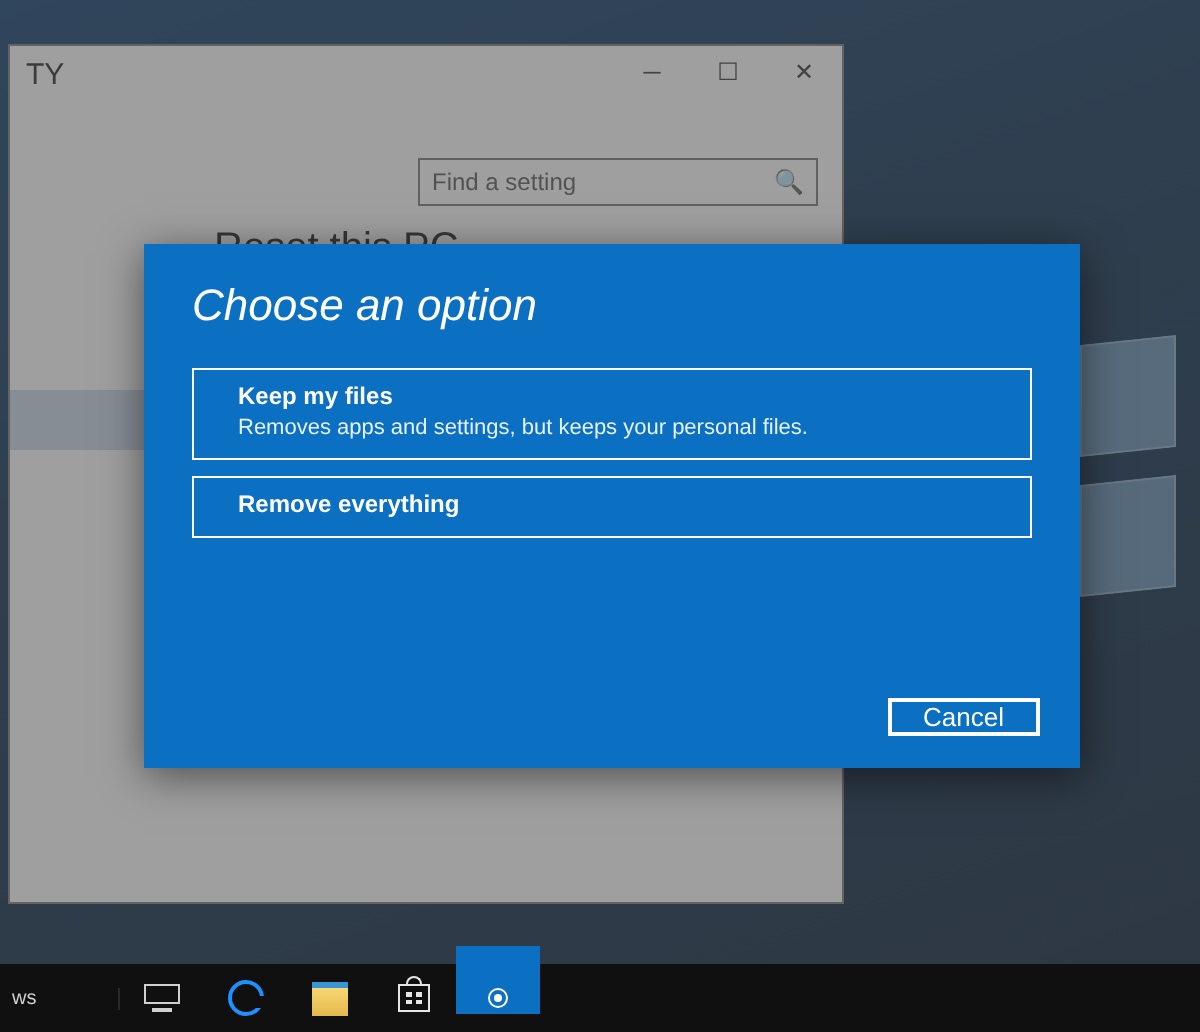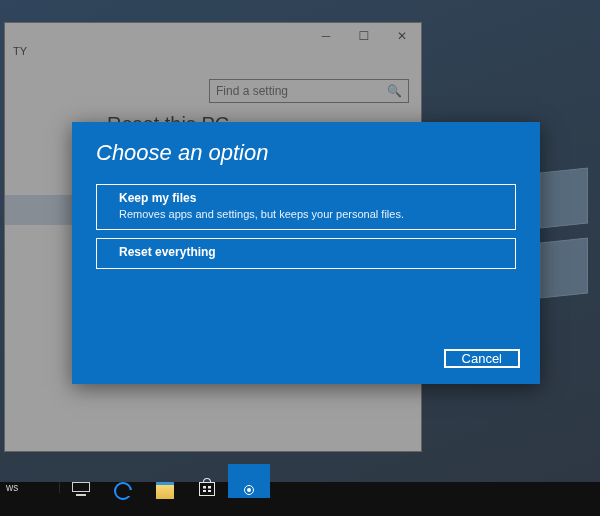--- a/index.html
+++ b/index.html
@@ -44,22 +44,22 @@
     border: 1px solid #7a7a7a;
     box-sizing: border-box;
   }
   .titlebar {
     height: 30px;
     position: relative;
   }
   .titlebar .txt {
     position: absolute;
     left: 8px;
-    top: 22px;
-    font-size: 11px;
+    top: 6px;
+    font-size: 15px;
     color: #222;
   }
   .winbtns {
     position: absolute;
     right: 0;
     top: 0;
     display: flex;
   }
   .winbtns .b {
     width: 38px;
@@ -165,21 +165,21 @@
 
   
   .taskbar {
     position: absolute;
     left: 0;
     bottom: 0;
     height: 34px;
     width: 600px;
     background: #101010;
     display: flex;
-    align-items: flex-start;
+    align-items: center;
   }
   .taskbar .label {
     color: #cfcfcf;
     font-size: 10px;
     width: 60px;
     display: flex;
     align-items: center;
     padding-left: 6px;
     border-right: 1px solid #2a2a2a;
     box-sizing: border-box;
@@ -294,21 +294,21 @@
 
   <div class="modal">
     <div class="modal-title">Choose an option</div>
 
     <div class="option">
       <div class="ot">Keep my files</div>
       <div class="od">Removes apps and settings, but keeps your personal files.</div>
     </div>
 
     <div class="option">
-      <div class="ot">Reset everything</div>
+      <div class="ot">Remove everything</div>
     </div>
 
     <div class="cancel">Cancel</div>
   </div>
 
   <div class="taskbar">
     <div class="label">ws</div>
     <div class="tb-item">
       <div class="taskview"></div>
     </div>

